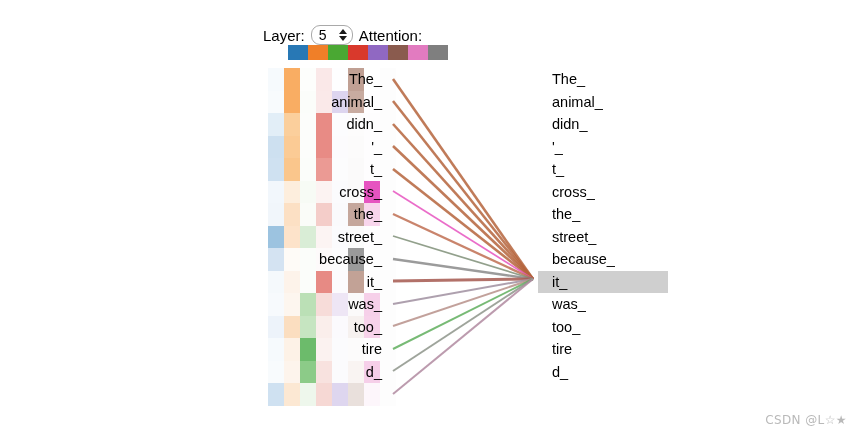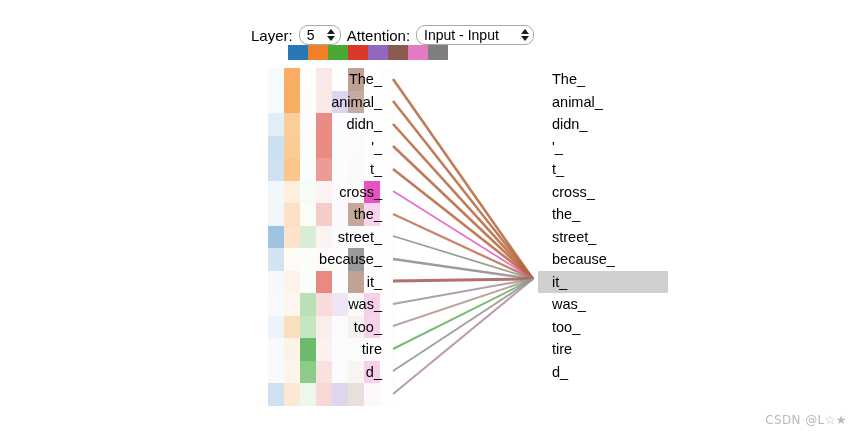--- a/index.html
+++ b/index.html
@@ -18,21 +18,21 @@
   #stage {
     position: absolute;
     left: 0; top: 0;
     width: 861px;
     height: 436px;
   }
 
   
   .controls {
     position: absolute;
-    left: 251px;
+    left: 263px;
     top: 23px;
     height: 24px;
     display: flex;
     align-items: center;
     gap: 6px;
     font-size: 15px;
     color: #000;
     white-space: nowrap;
   }
   .ctrl-label {
@@ -168,27 +168,20 @@
   <div class="controls">
     <span class="ctrl-label">Layer:</span>
     <span class="select-box select-layer">
       <span class="val">5</span>
       <span class="spinner">
         <span class="up"></span>
           <span class="dn"></span>
       </span>
     </span>
     <span class="ctrl-label">Attention:</span>
-    <span class="select-box select-attn">
-      <span class="val">Input - Input</span>
-      <span class="spinner">
-        <span class="up"></span>
-          <span class="dn"></span>
-      </span>
-    </span>
   </div>
 
   <div class="swatches" id="swatches">
       <div class="swatch" style="background: rgb(40, 120, 181);"></div>
       <div class="swatch" style="background: rgb(240, 127, 40);"></div>
       <div class="swatch" style="background: rgb(74, 168, 51);"></div>
       <div class="swatch" style="background: rgb(217, 57, 44);"></div>
       <div class="swatch" style="background: rgb(144, 104, 194);"></div>
       <div class="swatch" style="background: rgb(138, 91, 78);"></div>
       <div class="swatch" style="background: rgb(226, 123, 192);"></div>

